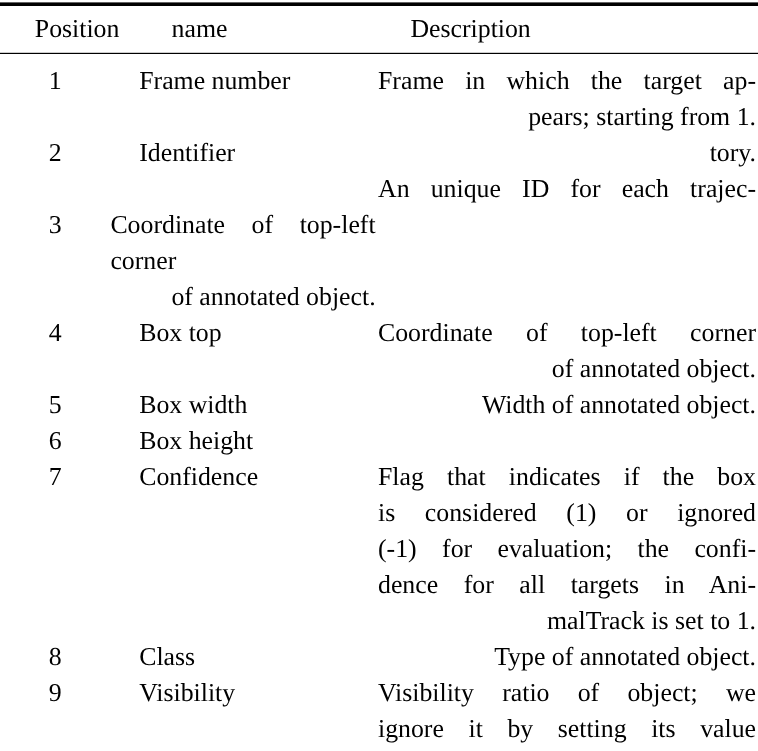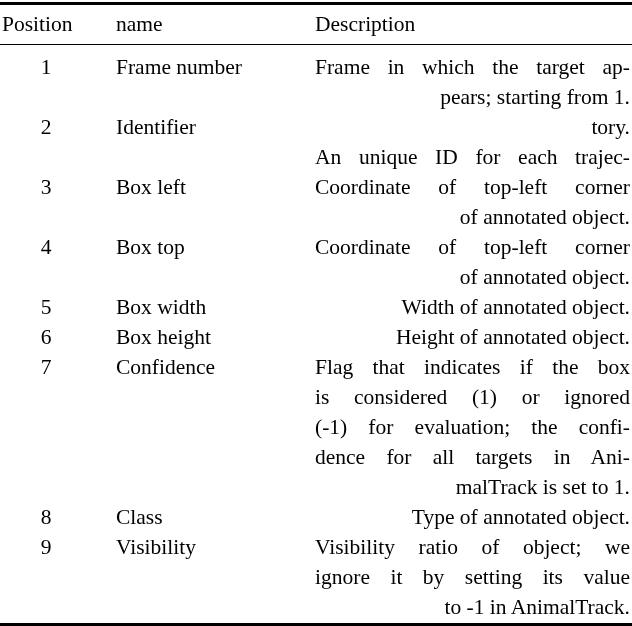--- a/index.html
+++ b/index.html
@@ -23,20 +23,21 @@
   .rule-thin {
     height: 1px;
     background: #000000;
   }
   .header-row {
     display: grid;
     grid-template-columns: 92px 223px 1fr;
     height: 39px;
     align-items: center;
     font-size: 21.5px;
+    margin-left: 27px;
   }
   .header-position { padding-left: 2px; }
   .header-name { padding-left: 24px; }
   .header-description { padding-left: 0; }
   .rows-container {
     padding-top: 7px;
     padding-bottom: 1px;
   }
   .table-row {
     display: grid;
@@ -86,21 +87,20 @@
     <div class="position-cell">2</div>
     <div class="name-cell">Identifier</div>
     <div class="description-cell">
           <div class="description-line last">tory.</div>
           <div class="description-line justified">An unique ID for each trajec-</div>
         </div>
   </div>
 
   <div class="table-row">
     <div class="position-cell">3</div>
-    <div class="name-cell">Box left</div>
     <div class="description-cell">
           <div class="description-line justified">Coordinate of top-left corner</div>
           <div class="description-line last">of annotated object.</div>
         </div>
   </div>
 
   <div class="table-row">
     <div class="position-cell">4</div>
     <div class="name-cell">Box top</div>
     <div class="description-cell">
@@ -113,23 +113,20 @@
     <div class="position-cell">5</div>
     <div class="name-cell">Box width</div>
     <div class="description-cell">
           <div class="description-line last">Width of annotated object.</div>
         </div>
   </div>
 
   <div class="table-row">
     <div class="position-cell">6</div>
     <div class="name-cell">Box height</div>
-    <div class="description-cell">
-          <div class="description-line last">Height of annotated object.</div>
-        </div>
   </div>
 
   <div class="table-row">
     <div class="position-cell">7</div>
     <div class="name-cell">Confidence</div>
     <div class="description-cell">
           <div class="description-line justified">Flag that indicates if the box</div>
           <div class="description-line justified">is considered (1) or ignored</div>
           <div class="description-line justified">(-1) for evaluation; the confi-</div>
           <div class="description-line justified">dence for all targets in Ani-</div>

